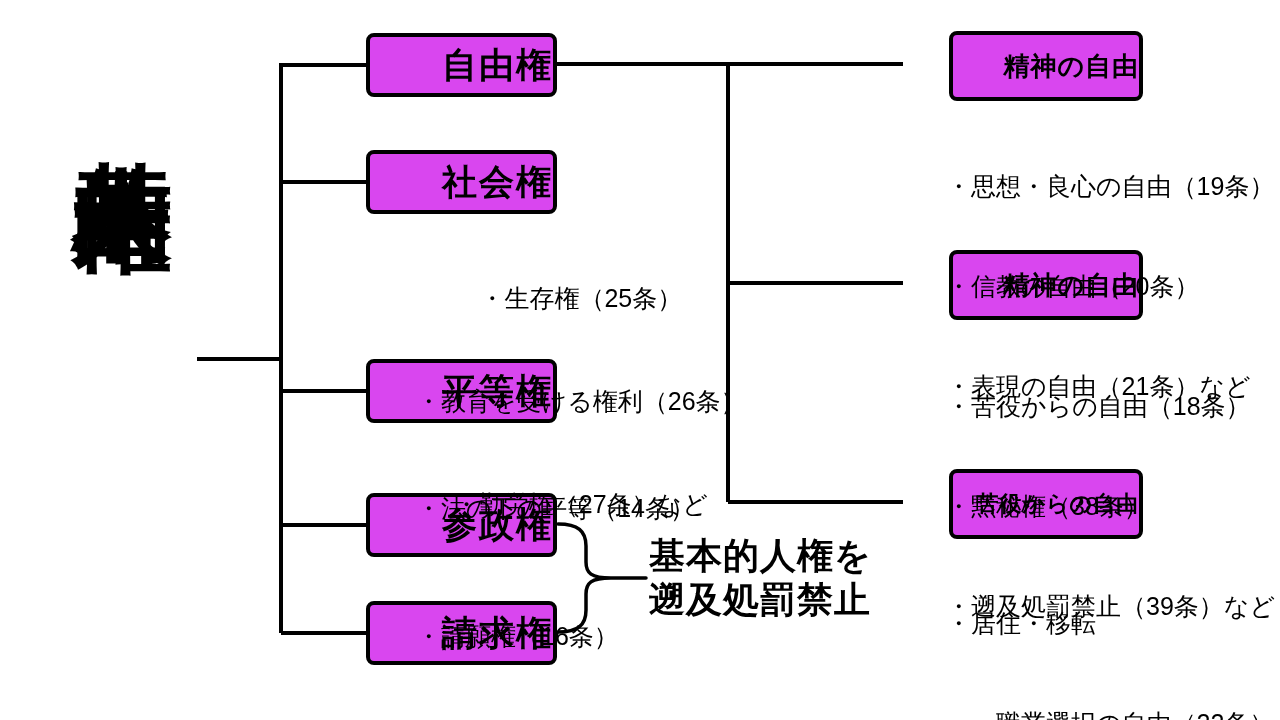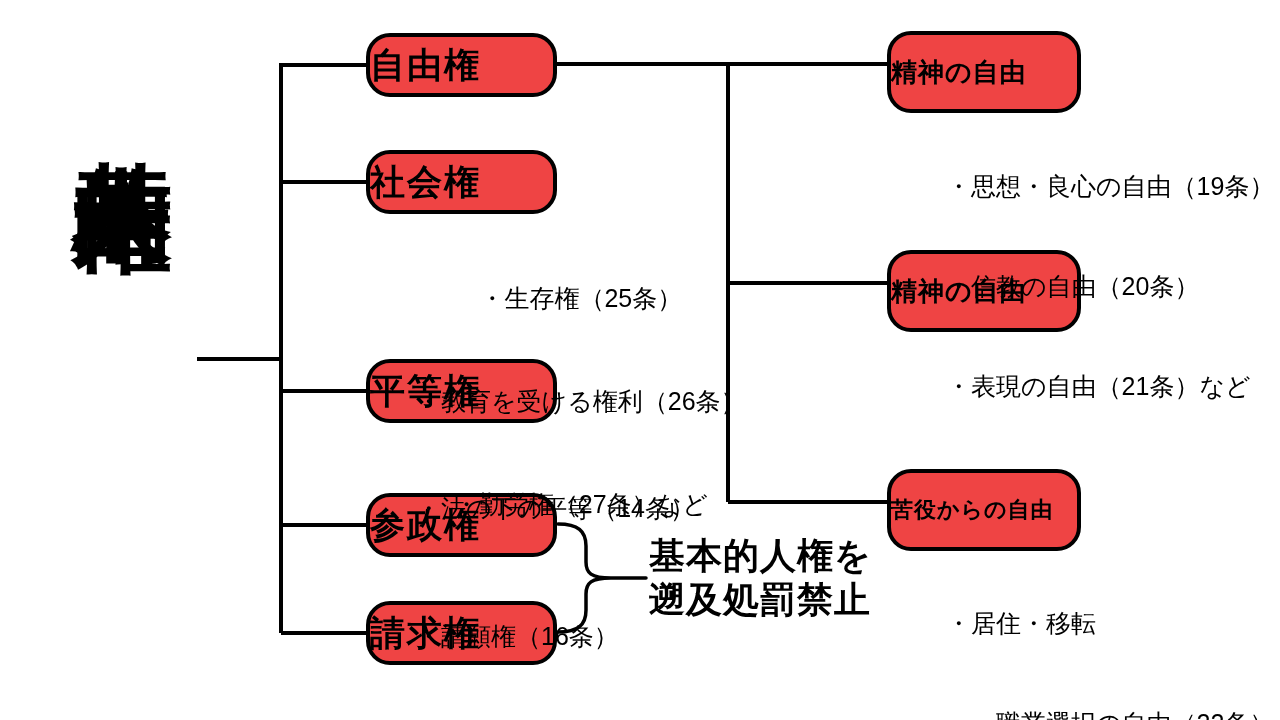--- a/index.html
+++ b/index.html
@@ -37,39 +37,39 @@
     writing-mode: vertical-rl;
     text-orientation: upright;
     font-size: 100px;
     line-height: 132px;
     letter-spacing: 4px;
     font-weight: 900;
   }
   .node-box {
     position: absolute;
     box-sizing: border-box;
-    background: #ef4444;
+    background: #d946ef;
     border: 4px solid #000000;
-    border-radius: 24px;
+    border-radius: 8px;
     display: flex;
     align-items: center;
-    justify-content: flex-start;
+    justify-content: flex-end;
     font-weight: 900;
   }
   .left-box {
     left: 366px;
     width: 191px;
     height: 64px;
     font-size: 35px;
     letter-spacing: 2px;
   }
   .right-box {
-    left: 887px;
+    left: 949px;
     width: 194px;
-    height: 82px;
+    height: 70px;
     font-size: 26px;
     letter-spacing: 1px;
   }
   .right-box.small-label { font-size: 22px; }
   .list {
     position: absolute;
     font-size: 25px;
     font-weight: 400;
     white-space: pre;
   }
@@ -161,20 +161,25 @@
     </div>
   <div class="node-box right-box small-label" style="top:469px">
       <span>苦役からの自由</span>
     </div>
 
   <div class="list list-right" style="top:107px">
     <div class="li">・思想・良心の自由（19条）</div>
     <div class="li">・信教の自由（20条）</div>
     <div class="li">・表現の自由（21条）など</div>
   </div>
+  <div class="list list-right" style="top:327px">
+    <div class="li">・苦役からの自由（18条）</div>
+    <div class="li">・黙秘権（38条）</div>
+    <div class="li">・遡及処罰禁止（39条）など</div>
+  </div>
   <div class="list list-right" style="top:544px">
     <div class="li">・居住・移転</div>
     <div class="li">　　職業選択の自由（22条）</div>
     
   </div>
 
   <div class="brace-note">
     <div>基本的人権を</div>
     <div>遡及処罰禁止</div>
   </div>

